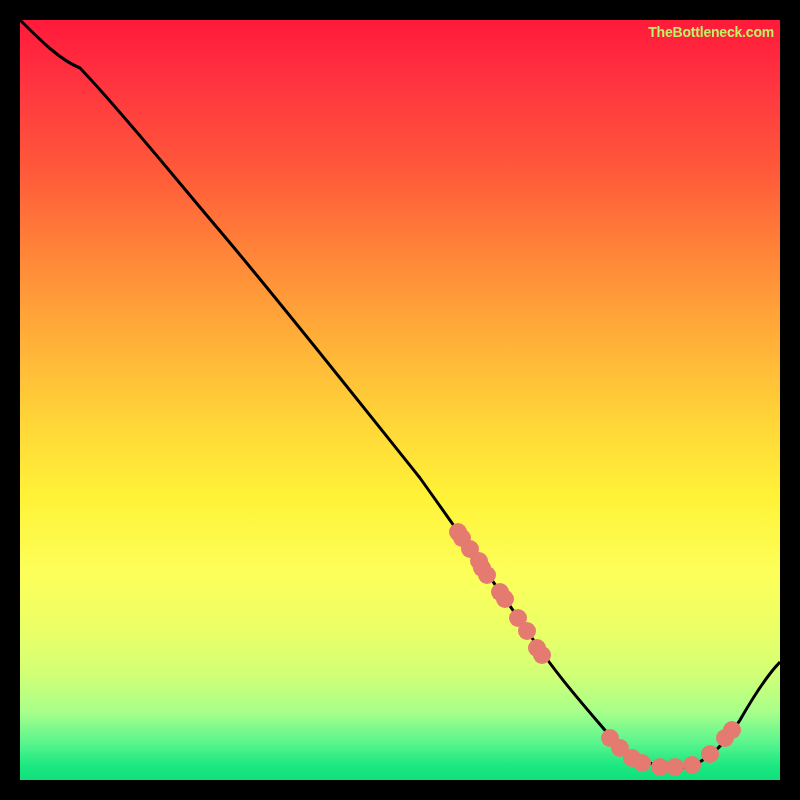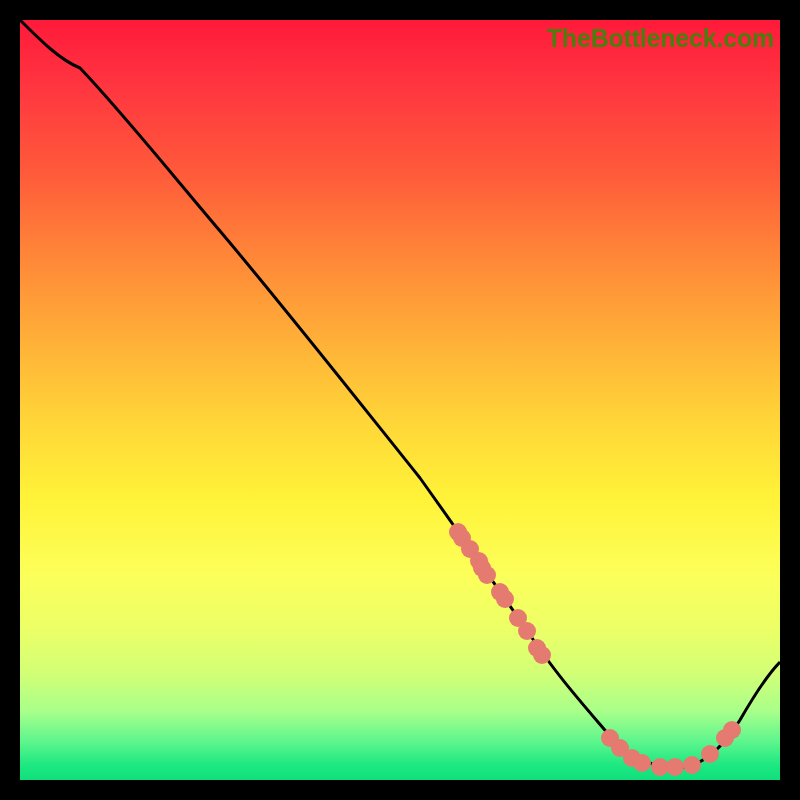--- a/index.html
+++ b/index.html
@@ -34,22 +34,22 @@
     #a8ff8a 91%,
     #5cf58d 95%,
     #1ee881 98%,
     #0fe07c 100%
   );
 }
 .watermark {
   position: absolute;
   top: 4px;
   right: 6px;
-  color: #4d7c0f;
-  font-size: 25px;
+  color: #bef264;
+  font-size: 14px;
   font-weight: bold;
   letter-spacing: -0.2px;
 }
 svg.curve {
   position: absolute;
   inset: 0;
   width: 100%;
   height: 100%;
 }
 </style>

